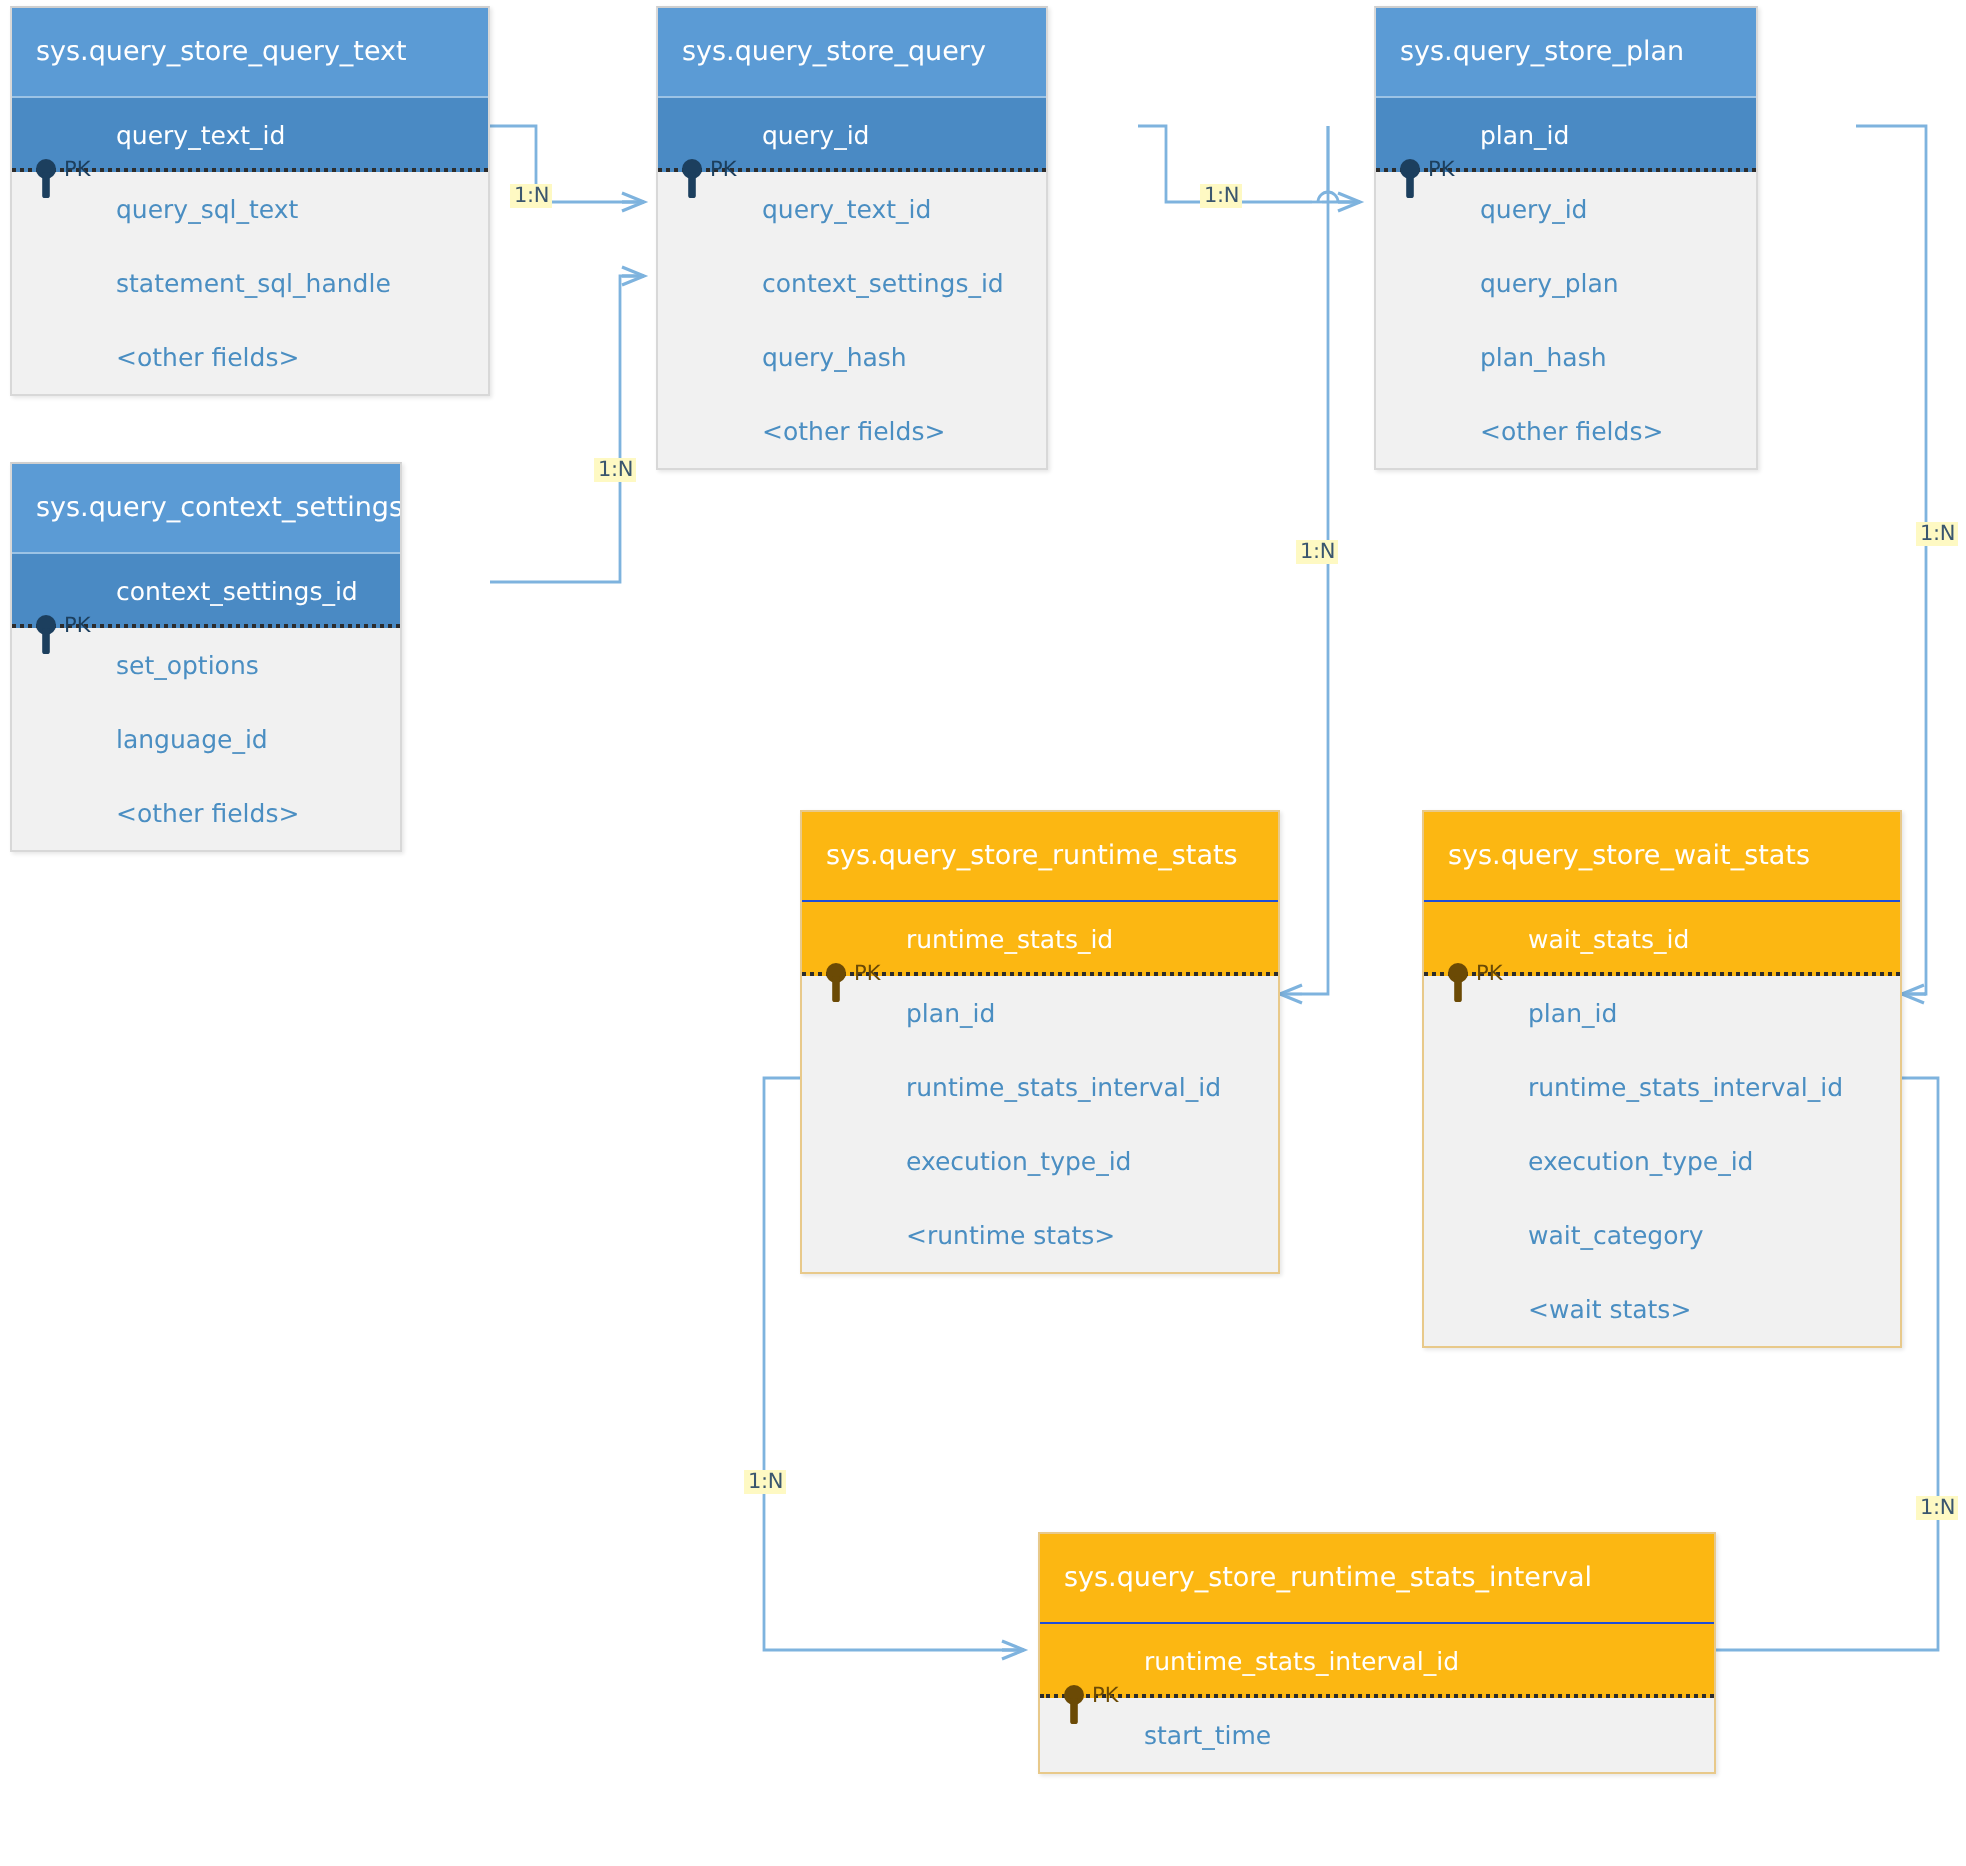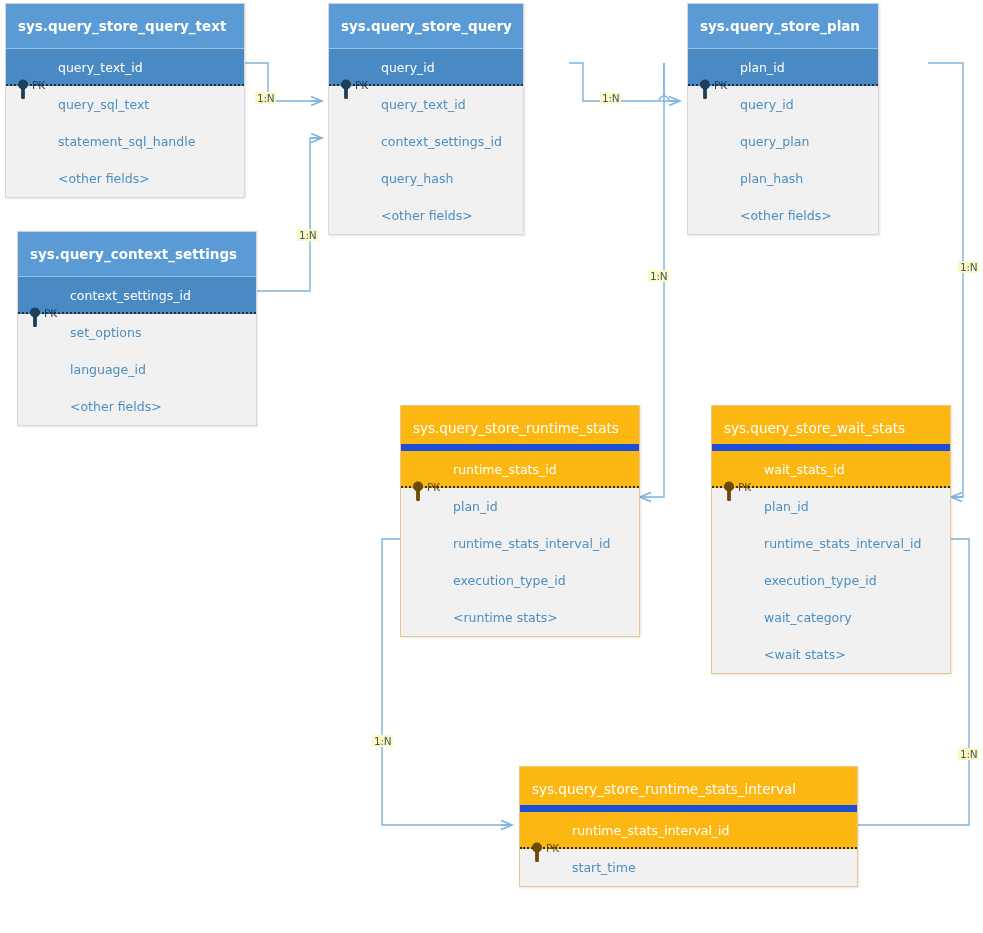--- a/index.html
+++ b/index.html
@@ -99,25 +99,25 @@
     line-height: 37px;
     padding-left: 52px;
     font-size: 12.5px;
     color: #4a8ec2;
     white-space: nowrap;
   }
   .entity .field.last { padding-bottom: 0; }
 
   
   .entity.blue { border-top: 1px solid #cfcfcf; }
-  .entity.blue .ttl   { background: #5b9bd5; border-bottom: 1px solid #9cc3e5; font-weight: bold; }
+  .entity.blue .ttl   { background: #5b9bd5; border-bottom: 1px solid #9cc3e5; }
   .entity.blue .pkrow { background: #4a8ac4; }
   .entity.blue .keyicon .pklbl { color: #1c3f5e; }
   
-  .entity.orange .ttl   { background: #fcb712; border-bottom: 7px solid #1d4ed8; }
+  .entity.orange .ttl   { background: #fcb712; border-bottom: 1px solid #1d4ed8; }
   .entity.orange .pkrow { background: #fcb712; }
   .entity.orange .pkrow .pkname { color: #ffffff; }
   .entity.orange .keyicon .pklbl { color: #6b4a05; }
   .entity.orange { border-color: #e8c98a; }
 </style>
 </head>
 <body>
 
 <div id="canvas">
 
@@ -243,21 +243,21 @@
       <span class="pkname">plan_id</span>
     </div>
     <div class="body">
       <div class="field">query_id</div>
       <div class="field">query_plan</div>
       <div class="field">plan_hash</div>
       <div class="field last">&lt;other fields&gt;</div>
     </div>
   </div>
 
-  <div class="entity blue" style="left:17px; top:231px; width:240px;">
+  <div class="entity blue" style="left:5px; top:231px; width:196px;">
     <div class="ttl">sys.query_context_settings</div>
     <div class="pkrow">
       <span class="keyicon">
         <svg width="13" height="22" viewBox="0 0 13 22">
           <circle cx="5" cy="5.5" r="5" fill="#1C3F5E"></circle>
           <rect x="3.1" y="7" width="3.8" height="13" rx="1.3" fill="#1C3F5E"></rect>
         </svg>
         <span class="pklbl">PK</span>
       </span>
       <span class="pkname">context_settings_id</span>

